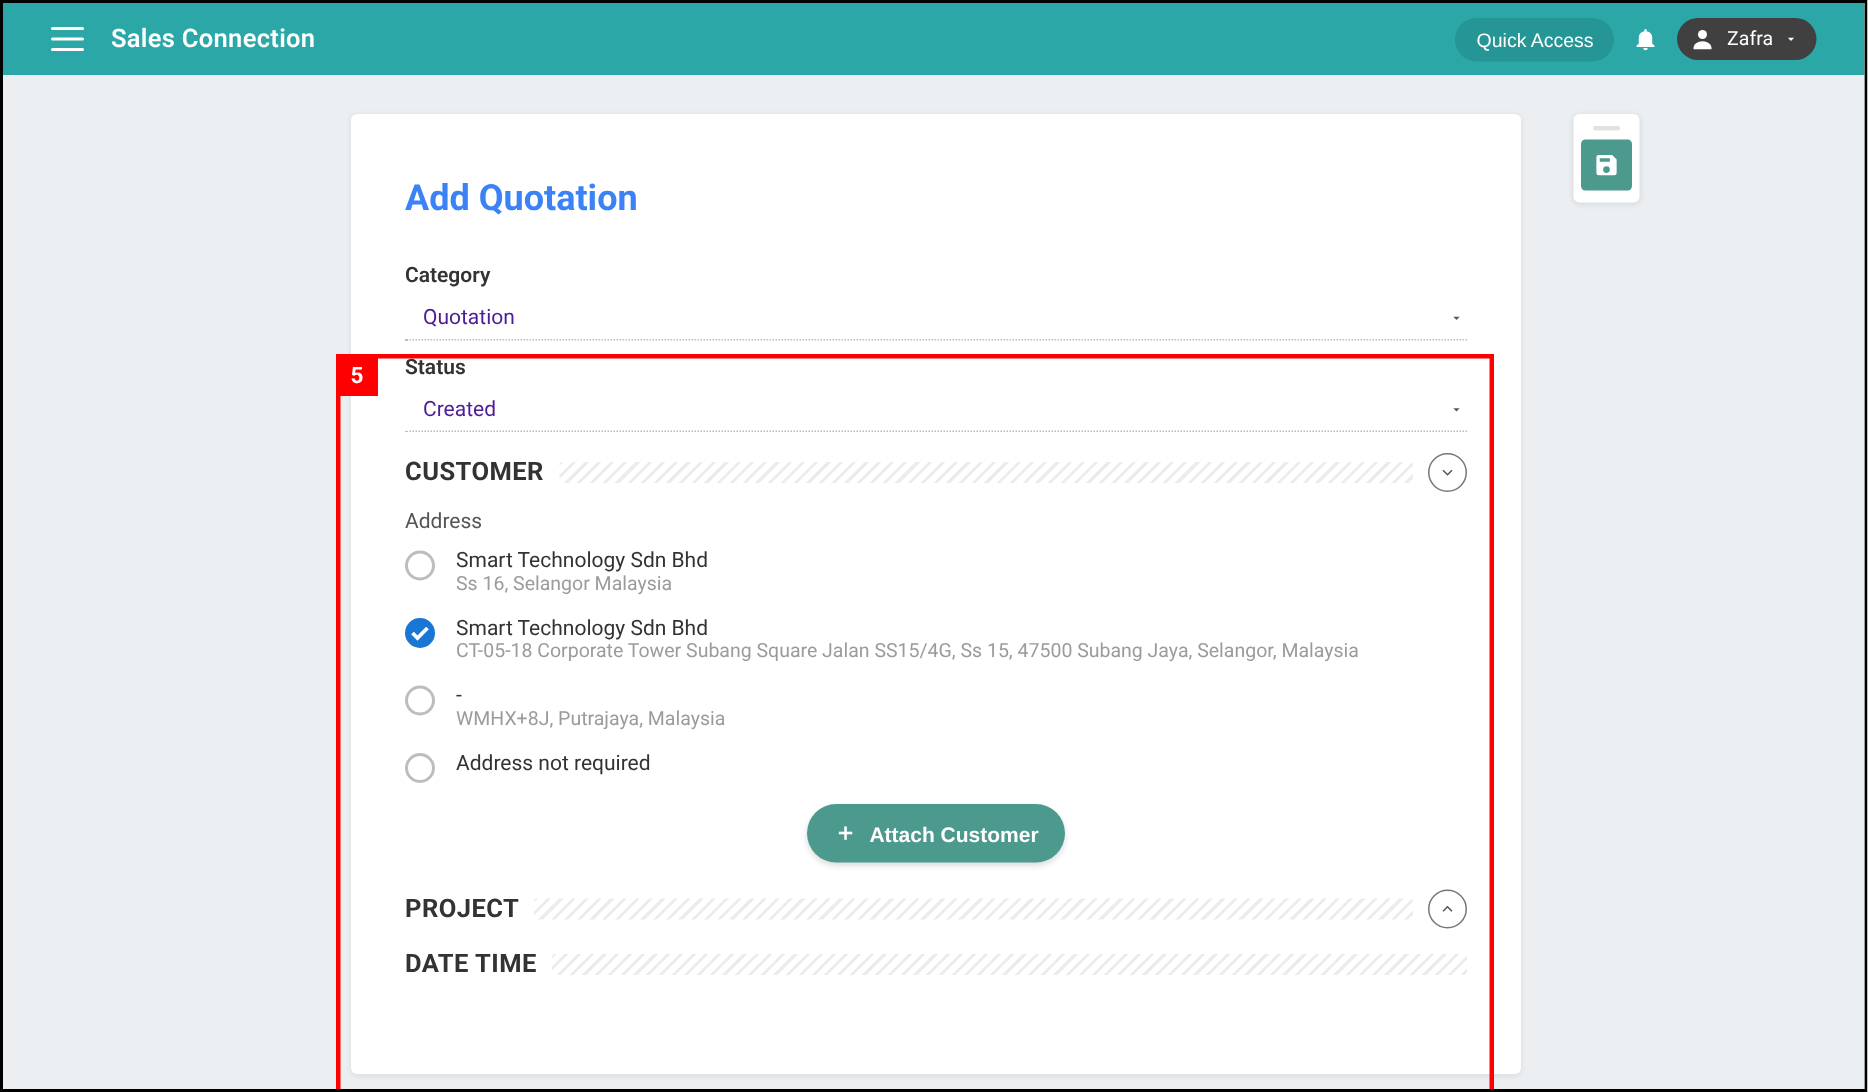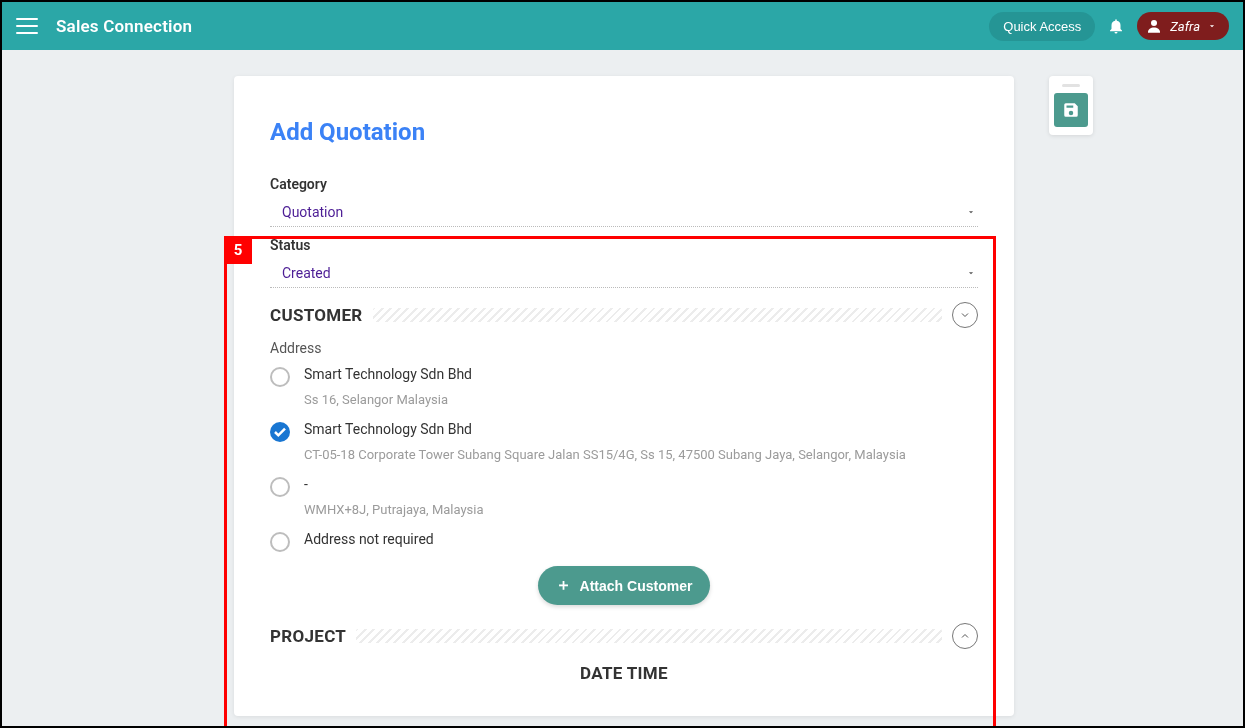--- a/index.html
+++ b/index.html
@@ -2,35 +2,35 @@
 <html><head>
 <meta charset="utf-8">
 <style>
   * { box-sizing: border-box; margin: 0; padding: 0; }
   html, body { width: 1245px; height: 728px; font-family: 'Segoe UI', Roboto, Arial, sans-serif; background: #fff; }
   .frame { width: 1245px; height: 728px; border: 2px solid #000; position: relative; overflow: hidden; }
 
   
   .header {
     height: 48px; background: #2ba7a7; display: flex; align-items: center;
-    padding: 0 14px; color: #fff; justify-content: space-between;
+    padding: 0 32px; color: #fff; justify-content: space-between;
   }
   .header-left { display: flex; align-items: center; gap: 18px; }
   .hamburger { width: 22px; height: 16px; display: flex; flex-direction: column; justify-content: space-between; cursor: pointer; }
   .hamburger span { display: block; height: 2px; background: #fff; border-radius: 1px; }
   .brand { font-size: 17px; font-weight: 600; letter-spacing: .2px; }
   .header-right { display: flex; align-items: center; gap: 12px; }
   .quick-access {
     background: #259595; border: none; color: #ffffff; font-size: 13px;
     padding: 7px 14px; border-radius: 16px; cursor: pointer;
   }
   .bell { width: 18px; height: 18px; cursor: pointer; }
   .user-chip {
-    background: #7f1d1d; border-radius: 17px; padding: 5px 12px 5px 8px;
-    display: flex; align-items: center; gap: 7px; cursor: pointer; font-style: italic;
+    background: #404040; border-radius: 17px; padding: 5px 12px 5px 8px;
+    display: flex; align-items: center; gap: 7px; cursor: pointer;
   }
   .user-chip .avatar { width: 18px; height: 18px; }
   .user-chip .chev { width: 10px; height: 10px; }
   .user-chip span.name { font-size: 13px; }
 
   
   .body-area { background: #eceff1; height: calc(100% - 48px); position: relative; padding-top: 26px; }
 
   .card {
     width: 780px; margin-left: 232px; background: #fff; border-radius: 4px;
@@ -76,21 +76,21 @@
   .sub-label { font-size: 14px; color: #555; margin: 12px 0 10px 0; }
 
   .radio-item { display: flex; align-items: flex-start; gap: 14px; margin-bottom: 14px; cursor: pointer; }
   .radio-circle {
     width: 20px; height: 20px; border-radius: 50%; border: 2px solid #bdbdbd;
     flex-shrink: 0; margin-top: 1px; position: relative;
   }
   .radio-circle.checked { border: none; background: #1976d2; }
   .radio-circle.checked svg { width: 20px; height: 20px; }
   .radio-text .line1 { font-size: 14px; color: #333; }
-  .radio-text .line2 { font-size: 13px; color: #9b9b9b; margin-top: 10px; }
+  .radio-text .line2 { font-size: 13px; color: #9b9b9b; margin-top: 0; }
 
   .attach-btn {
     display: flex; align-items: center; gap: 8px; margin: 10px auto 18px auto;
     background: #4c9a8e; color: #fff; border: none; border-radius: 20px;
     padding: 9px 18px; font-size: 14px; font-weight: 600; cursor: pointer;
     box-shadow: 0 2px 4px rgba(0,0,0,.15);
   }
   .attach-btn .plus { font-size: 16px; font-weight: 700; }
 
   
@@ -220,21 +220,21 @@
       <div class="section-row">
         <div class="section-title">PROJECT</div>
         <div class="hatch"></div>
         <div class="collapse-btn">
           <svg viewBox="0 0 24 24" fill="none" stroke="#555" stroke-width="2">
               <path d="M6 15l6-6 6 6"></path>
             </svg>
         </div>
       </div>
 
-      <div class="section-row" style="flex-direction:column;">
+      <div class="section-row" style="">
         <div class="section-title">DATE TIME</div>
         <div class="hatch"></div>
       </div>
     </div>
 
     <div class="highlight"></div>
     <div class="callout">5</div>
   </div>
 </div>
 

